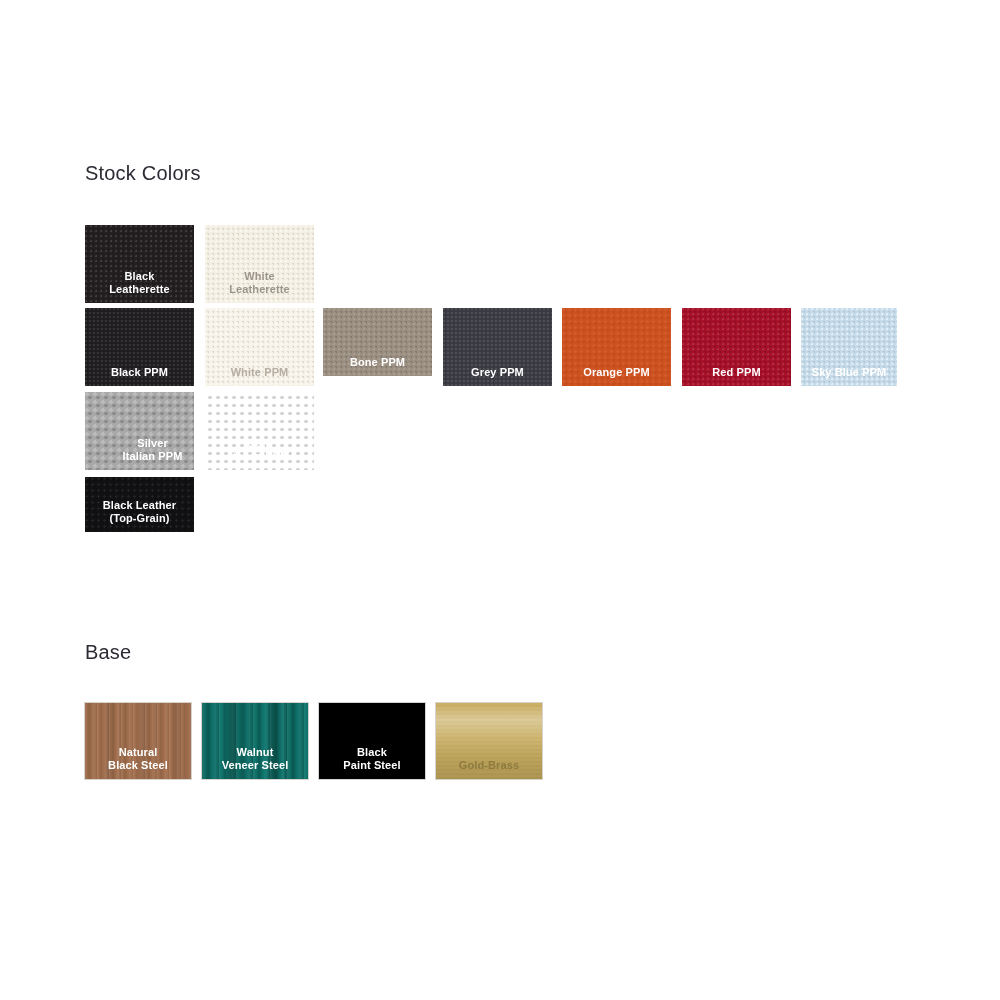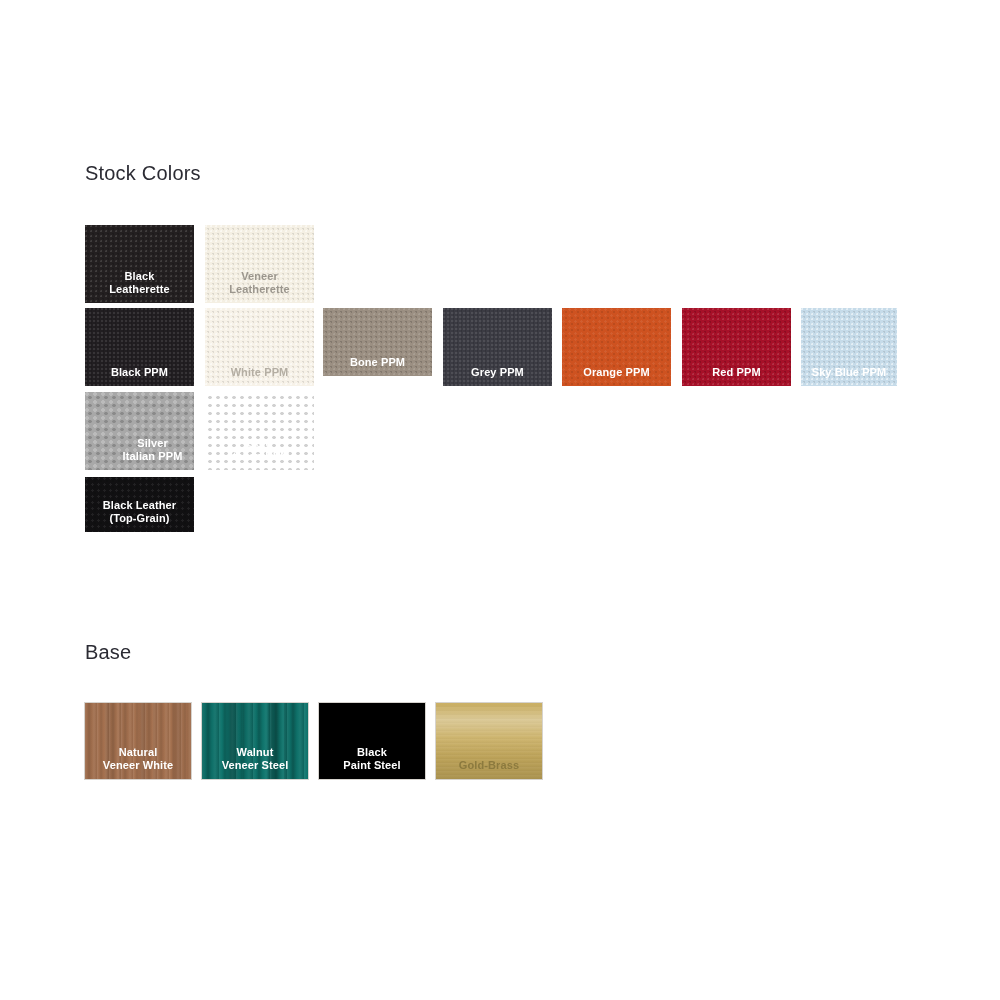--- a/index.html
+++ b/index.html
@@ -159,21 +159,21 @@
   <div class="section-heading" id="heading-stock">Stock Colors</div>
 
   <div class="swatch-grid" id="grid-stock">
       <div class="swatch" style="left: 85px; top: 225px; width: 109px; height: 78px; background: rgb(35, 31, 32);">
         <div class="tex tex-pebble"></div>
         <div class="label" style="color: rgb(255, 255, 255);">Black
 Leatherette</div>
       </div>
       <div class="swatch" style="left: 205px; top: 225px; width: 109px; height: 78px; background: rgb(244, 239, 227);">
         <div class="tex tex-pebble-light"></div>
-        <div class="label" style="color: rgb(155, 150, 141);">Veneer
+        <div class="label" style="color: rgb(155, 150, 141);">White
 Leatherette</div>
       </div>
       <div class="swatch" style="left: 85px; top: 308px; width: 109px; height: 78px; background: rgb(33, 30, 33);">
         <div class="tex tex-fine"></div>
         <div class="label" style="color: rgb(255, 255, 255);">Black PPM</div>
       </div>
       <div class="swatch" style="left: 205px; top: 308px; width: 109px; height: 78px; background: rgb(247, 242, 232);">
         <div class="tex tex-pebble-light"></div>
         <div class="label" style="color: rgb(180, 174, 163);">White PPM</div>
       </div>
@@ -213,21 +213,21 @@
 (Top-Grain)</div>
       </div>
     </div>
 
   <div class="section-heading" id="heading-base">Base</div>
 
   <div class="swatch-grid" id="grid-base">
       <div class="swatch has-border" style="left: 84px; top: 702px; width: 108px; height: 78px; background: rgb(165, 113, 79);">
         <div class="tex tex-wood"></div>
         <div class="label" style="color: rgb(255, 255, 255);">Natural
-Veneer White</div>
+Black Steel</div>
       </div>
       <div class="swatch has-border" style="left: 201px; top: 702px; width: 108px; height: 78px; background: #0f766e;">
         <div class="tex tex-wood-dark"></div>
         <div class="label" style="color: rgb(255, 255, 255);">Walnut
 Veneer Steel</div>
       </div>
       <div class="swatch has-border" style="left: 318px; top: 702px; width: 108px; height: 78px; background: rgb(0, 0, 0);">
         <div class="tex tex-flat"></div>
         <div class="label" style="color: rgb(255, 255, 255);">Black
 Paint Steel</div>

